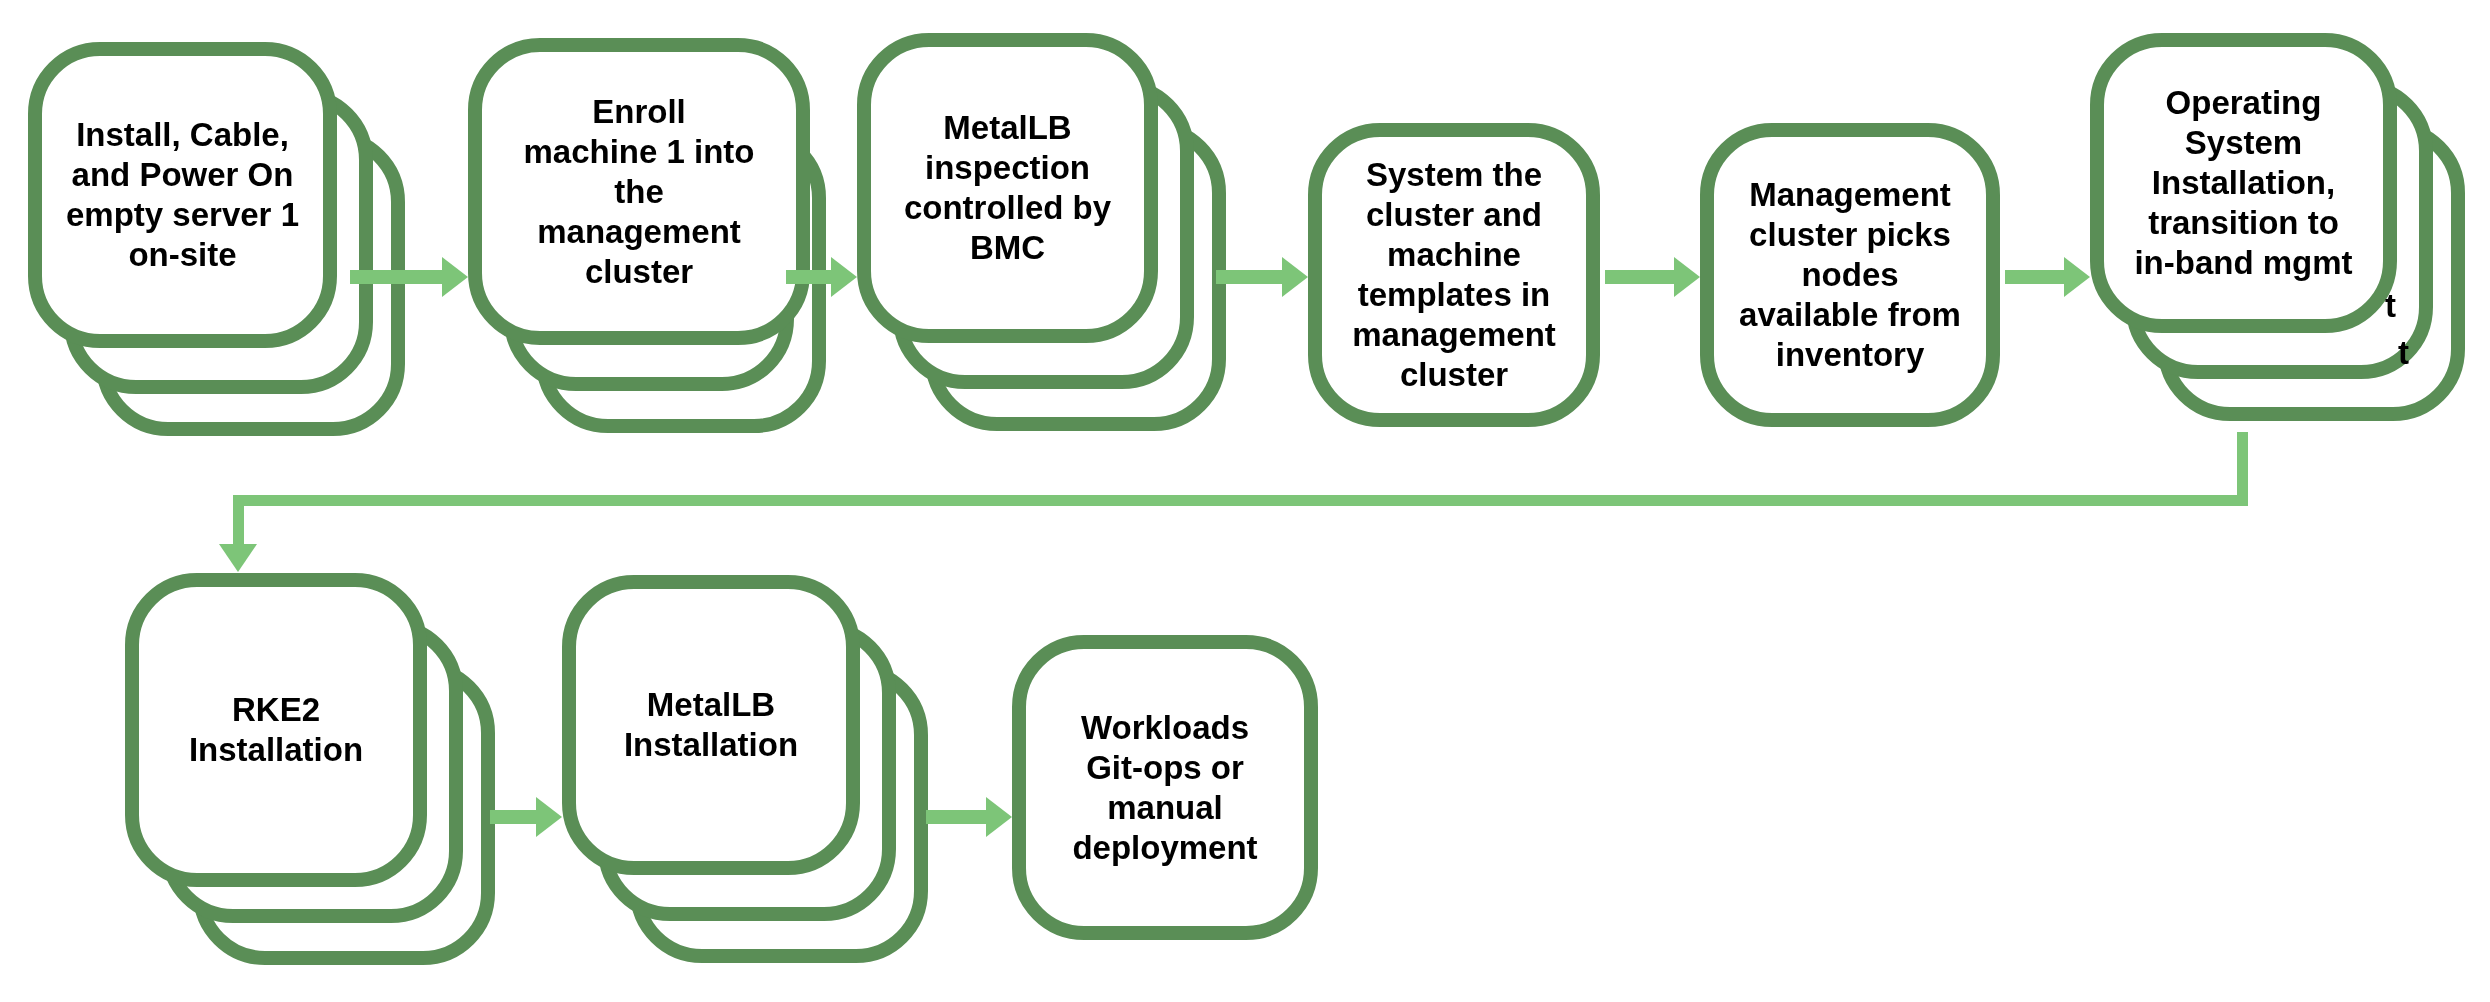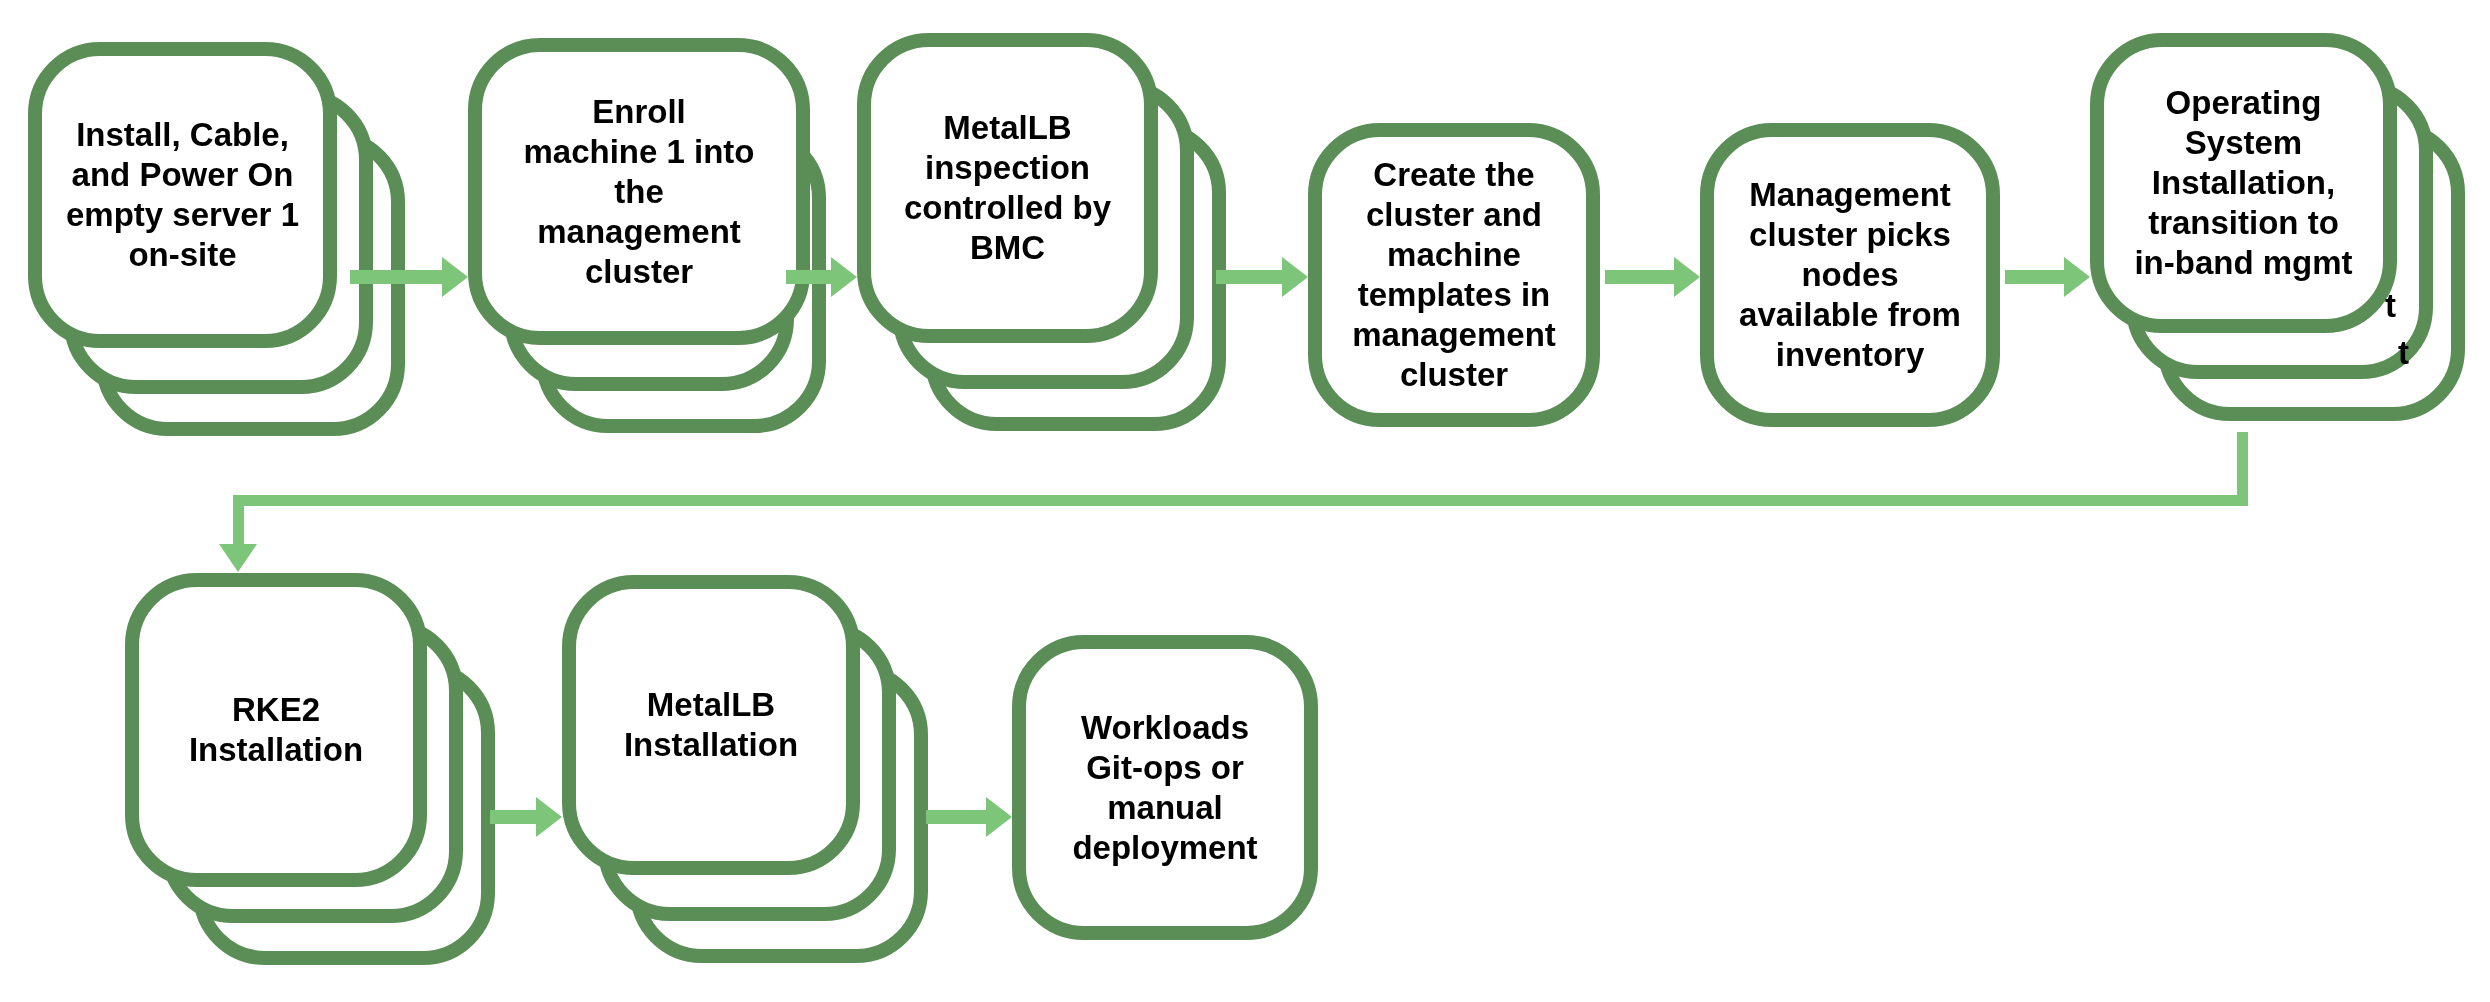--- a/index.html
+++ b/index.html
@@ -91,21 +91,21 @@
     </div>
     <div class="layer" style="left: 925px; top: 121px; width: 301px; height: 310px; z-index: 1;"></div>
     <div class="layer" style="left: 893px; top: 79px; width: 301px; height: 310px; z-index: 2;"></div>
     <div class="layer" style="left: 857px; top: 33px; width: 301px; height: 310px; z-index: 3;">
       <div class="node-label">MetalLB
 inspection
 controlled by
 BMC</div>
     </div>
     <div class="layer" style="left: 1308px; top: 123px; width: 292px; height: 304px; z-index: 3;">
-      <div class="node-label">Create the
+      <div class="node-label">System the
 cluster and
 machine
 templates in
 management
 cluster</div>
     </div>
     <div class="layer" style="left: 1700px; top: 123px; width: 300px; height: 304px; z-index: 3;">
       <div class="node-label">Management
 cluster picks
 nodes

